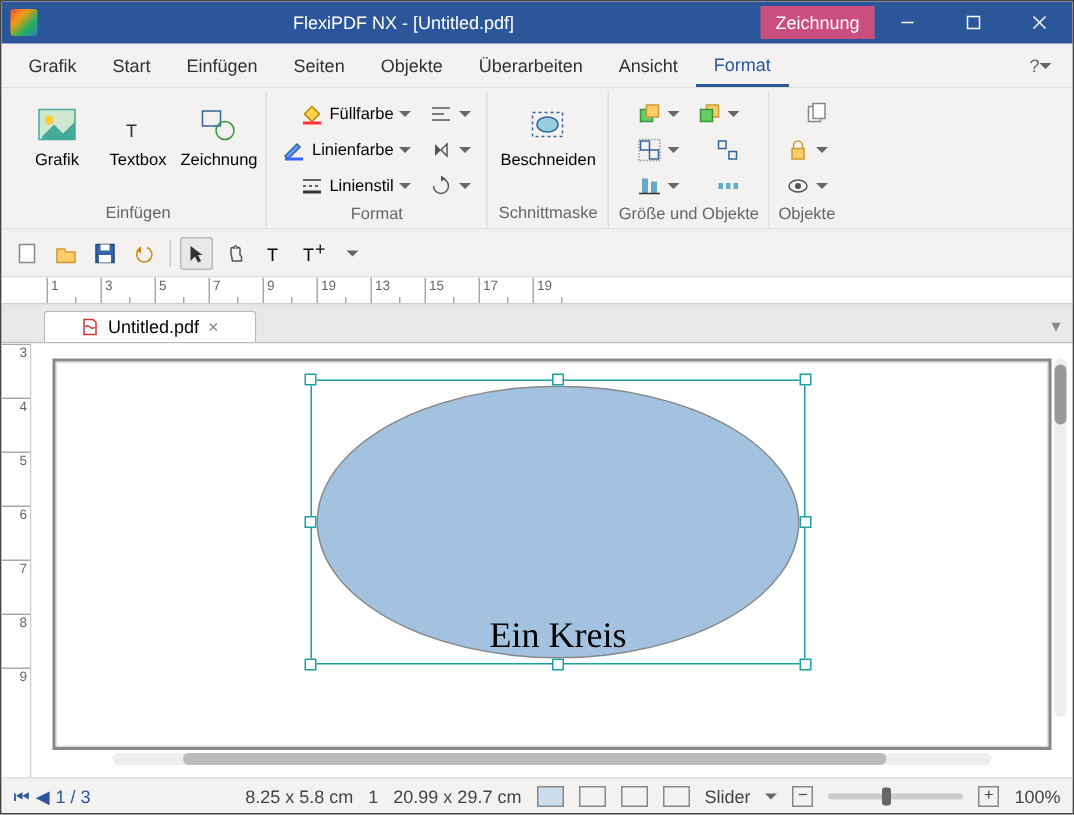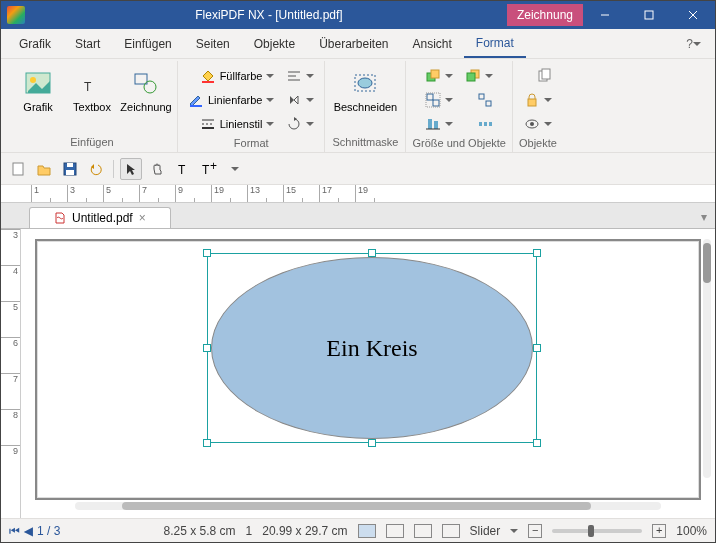--- a/index.html
+++ b/index.html
@@ -41,21 +41,21 @@
 .ruler-v { width: 20px; background: #fff; border-right: 1px solid #ccc; display: flex; flex-direction: column; overflow: hidden; }
 .ruler-v .tick { height: 36px; font-size: 9px; color: #666; border-top: 1px solid #aaa; text-align: right; padding-right: 2px; }
 .canvas-wrap { flex: 1; background: #fff; padding: 10px 14px 6px; display: flex; flex-direction: column; position: relative; }
 .page { flex: 1; background: #fff; border: 2px solid #888; box-shadow: inset 0 0 0 1px #ddd; position: relative; overflow: hidden; }
 .sel { position: absolute; left: 170px; top: 12px; width: 330px; height: 190px; }
 .selbox { position: absolute; inset: 0; border: 1px solid #1ba1a1; }
 .handle { position: absolute; width: 8px; height: 8px; background: #fff; border: 1px solid #1ba1a1; }
 .h-tl { left:-4px; top:-4px; } .h-tr { right:-4px; top:-4px; } .h-bl { left:-4px; bottom:-4px; } .h-br { right:-4px; bottom:-4px; }
 .h-t { left:50%; top:-4px; margin-left:-4px; } .h-b { left:50%; bottom:-4px; margin-left:-4px; }
 .h-l { left:-4px; top:50%; margin-top:-4px; } .h-r { right:-4px; top:50%; margin-top:-4px; }
-.ellipse { position: absolute; inset: 4px; border-radius: 50%; background: #a2c2df; border: 1px solid #888; display: flex; align-items: center; justify-content: center; }
+.ellipse { position: absolute; inset: 4px; border-radius: 50%; background: #a2c2df; border: 1px solid #888; display: flex; align-items: flex-end; justify-content: center; }
 .ellipse span { font-family: "Times New Roman", serif; font-size: 24px; color: #000; }
 .hscroll { height: 12px; display: flex; align-items: center; padding: 0 40px; }
 .hscroll .track { flex: 1; height: 8px; background: #eee; border-radius: 4px; position: relative; }
 .hscroll .thumb { position: absolute; left: 8%; width: 80%; height: 8px; background: #bbb; border-radius: 4px; }
 .vscroll { position:absolute; right:2px; top:10px; bottom:40px; width:10px; }
 .vscroll .track { width:8px; height:100%; background:#eee; border-radius:4px; }
 .vscroll .thumb { width:8px; height:40px; background:#999; border-radius:4px; position:absolute; top:4px; }
 .status { height: 24px; background: #f3f2f1; border-top: 1px solid #e1dfdd; display: flex; align-items: center; gap: 10px; padding: 0 8px; font-size: 11px; color: #444; }
 .status .nav { display: flex; align-items: center; gap: 4px; color: #2b579a; }
 .status .spacer { flex: 1; }

